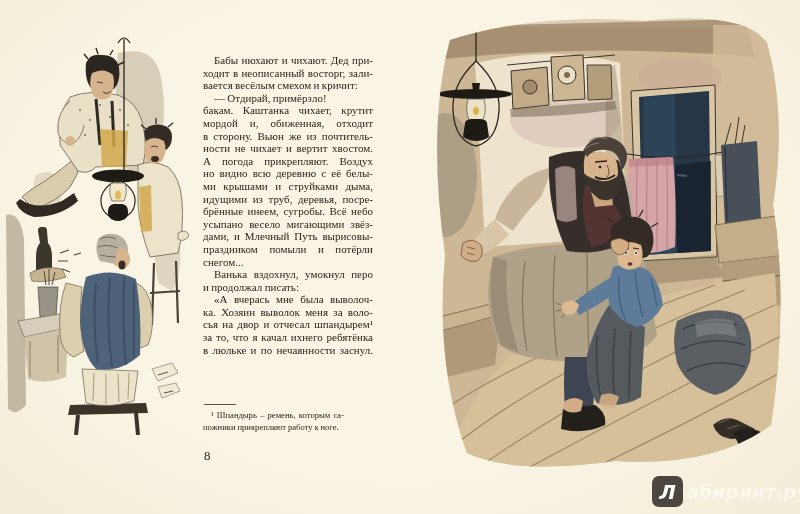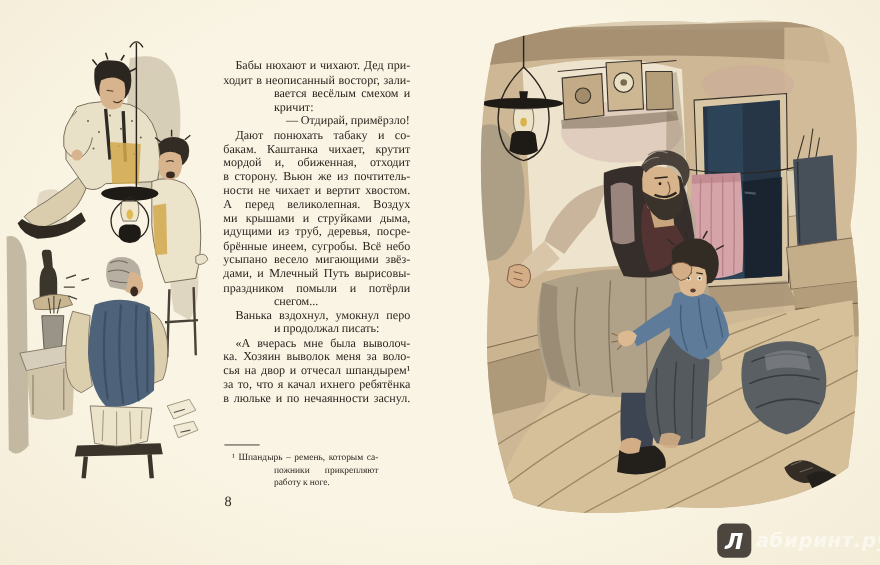--- a/index.html
+++ b/index.html
@@ -11,21 +11,21 @@
   }
   .spread{position:absolute;left:0;top:0;width:800px;height:514px;}
   .art{position:absolute;}
   
   .text-col{
     position:absolute;left:203px;top:54px;width:170px;
     font-size:11px;line-height:12.6px;color:#2b2620;
     word-spacing:-0.4px;
   }
   .tline{text-align:justify;text-align-last:justify;white-space:normal;}
-  .tline.end{text-align-last:left;margin-left:46px;}
+  .tline.end{text-align-last:left;}
   .tline.ind{text-indent:11px;}
   .fn-divider{
     position:absolute;left:204px;top:404px;width:32px;height:0;
     border-top:1px solid #55504a;
   }
   .footnote-col{
     position:absolute;left:203px;top:410px;width:141px;
     font-size:8.6px;line-height:11.6px;color:#2b2620;
     word-spacing:-0.3px;
     font-family:Liberation Serif, serif;
@@ -145,26 +145,26 @@
         <path d="M158,362 l18,-4 l4,8 l-18,7 Z" fill="#f1ead4" stroke="#8a7f68" stroke-width=".7"></path>
         <path d="M158,350 l10,-3 M164,368 l9,-2" stroke="#55504a" stroke-width="1" fill="none"></path>
       </g>
     </svg>
 
     <div class="text-col">
         <div class="tline ind">Бабы нюхают и чихают. Дед при-</div>
         <div class="tline">ходит в неописанный восторг, зали-</div>
         <div class="tline end">вается весёлым смехом и кричит:</div>
         <div class="tline ind end">— Отдирай, примёрзло!</div>
-        <div class="tline ind">Дают понюхать табаку и со-</div>
         <div class="tline">бакам. Каштанка чихает, крутит</div>
         <div class="tline">мордой и, обиженная, отходит</div>
         <div class="tline">в сторону. Вьюн же из почтитель-</div>
         <div class="tline">ности не чихает и вертит хвостом.</div>
-        <div class="tline">А перед великолепная. Воздух</div>
+        <div class="tline">А погода прикрепляют. Воздух</div>
+        <div class="tline">но видно всю деревню с её белы-</div>
         <div class="tline">ми крышами и струйками дыма,</div>
         <div class="tline">идущими из труб, деревья, посре-</div>
         <div class="tline">брённые инеем, сугробы. Всё небо</div>
         <div class="tline">усыпано весело мигающими звёз-</div>
         <div class="tline">дами, и Млечный Путь вырисовы-</div>
         <div class="tline">праздником помыли и потёрли</div>
         <div class="tline end">снегом...</div>
         <div class="tline ind">Ванька вздохнул, умокнул перо</div>
         <div class="tline end">и продолжал писать:</div>
         <div class="tline ind">«А вчерась мне была выволоч-</div>

